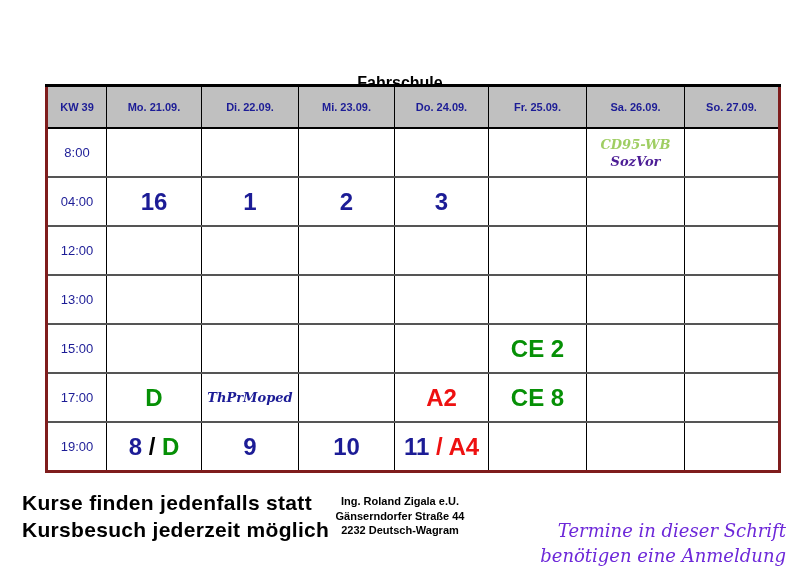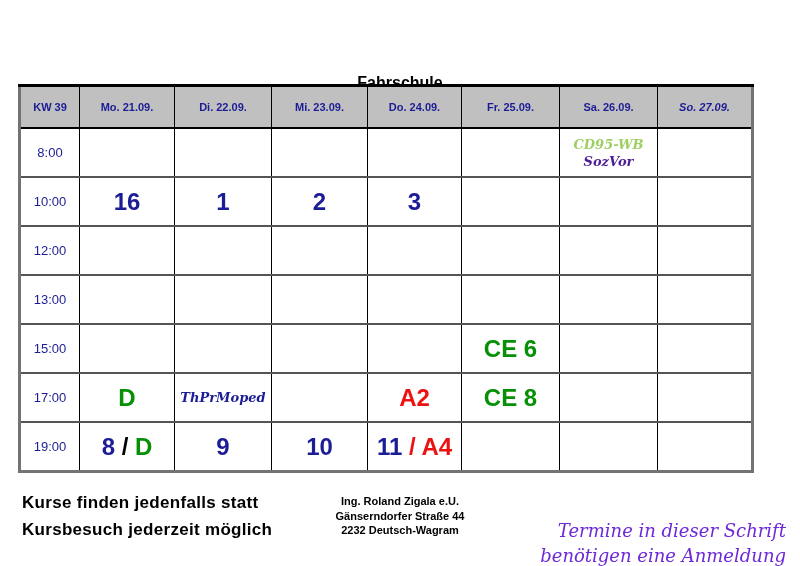--- a/index.html
+++ b/index.html
@@ -10,23 +10,23 @@
     position:relative;
     overflow:hidden;
   }
   .title {
     position:absolute; top:33px; left:0; width:100%;
     text-align:center; font-weight:bold; font-size:16px; line-height:22px;
     color:#000;
     margin-top:39px;
   }
   table.schedule {
-    position:absolute; left:18px; top:84px;
+    position:absolute; left:45px; top:84px;
     border-collapse:collapse; table-layout:fixed;
-    border:3px solid #737373;
+    border:3px solid #7f1d1d;
   }
   table.schedule td {
     padding:0; margin:0;
     text-align:center; vertical-align:middle;
     overflow:hidden;
     border-left:1px solid #000; border-right:1px solid #000;
     border-top:2px solid #555;
     background:#ffffff;
   }
   tr.head-row td {
@@ -43,21 +43,21 @@
   }
   td.gray { background:#c0c0c0; }
   .entry { font-weight:bold; font-size:24px; line-height:22px; }
   .hand .entry {
     font-family:"DejaVu Serif", serif;
     font-style:italic; font-weight:bold;
     font-size:13px; line-height:17px;
   }
   .f-left {
     position:absolute; left:22px; top:489px;
-    font-size:17px; font-weight:bold; color:#000; line-height:27px;
+    font-size:21px; font-weight:bold; color:#000; line-height:27px;
     letter-spacing:0.3px;
   }
   .f-center {
     position:absolute; left:290px; width:220px; top:494px;
     text-align:center; font-size:11px; font-weight:bold; color:#000;
     line-height:14.5px;
   }
   .f-right {
     position:absolute; right:14px; top:494px;
     text-align:right;
@@ -85,37 +85,37 @@
   </colgroup>
   <tbody id="schedule-body">
       <tr class="head-row">
         <td style="color: rgb(28, 28, 150);">KW 39</td>
         <td style="color: rgb(28, 28, 150);">Mo. 21.09.</td>
         <td style="color: rgb(28, 28, 150);">Di. 22.09.</td>
         <td style="color: rgb(28, 28, 150);">Mi. 23.09.</td>
         <td style="color: rgb(28, 28, 150);">Do. 24.09.</td>
         <td style="color: rgb(28, 28, 150);">Fr. 25.09.</td>
         <td style="color: rgb(28, 28, 150);">Sa. 26.09.</td>
-        <td style="color: rgb(28, 28, 150); font-style: italic;">So. 27.09.</td>
+        <td style="color: rgb(28, 28, 150);">So. 27.09.</td>
       </tr>
       <tr class="body-row">
         <td class="time-cell" style="color: rgb(28, 28, 150);">8:00</td>
         <td></td>
         <td></td>
         <td></td>
         <td></td>
         <td></td>
         <td class="hand">
           <div class="entry"><span style="color: rgb(159, 206, 99);">CD95-WB</span></div>
           <div class="entry"><span style="color: #4c1d95;">SozVor</span></div>
         </td>
         <td class="gray"></td>
       </tr>
       <tr class="body-row">
-        <td class="time-cell" style="color: rgb(28, 28, 150);">10:00</td>
+        <td class="time-cell" style="color: rgb(28, 28, 150);">04:00</td>
         <td>
           <div class="entry"><span style="color: rgb(28, 28, 150);">16</span></div>
         </td>
         <td>
           <div class="entry"><span style="color: rgb(28, 28, 150);">1</span></div>
         </td>
         <td>
           <div class="entry"><span style="color: rgb(28, 28, 150);">2</span></div>
         </td>
         <td>
@@ -145,21 +145,21 @@
         <td></td>
         <td class="gray"></td>
       </tr>
       <tr class="body-row">
         <td class="time-cell" style="color: rgb(28, 28, 150);">15:00</td>
         <td></td>
         <td></td>
         <td></td>
         <td></td>
         <td>
-          <div class="entry"><span style="color: rgb(6, 144, 6);">CE 6</span></div>
+          <div class="entry"><span style="color: rgb(6, 144, 6);">CE 2</span></div>
         </td>
         <td></td>
         <td class="gray"></td>
       </tr>
       <tr class="body-row">
         <td class="time-cell" style="color: rgb(28, 28, 150);">17:00</td>
         <td>
           <div class="entry"><span style="color: rgb(6, 144, 6);">D</span></div>
         </td>
         <td class="hand">

